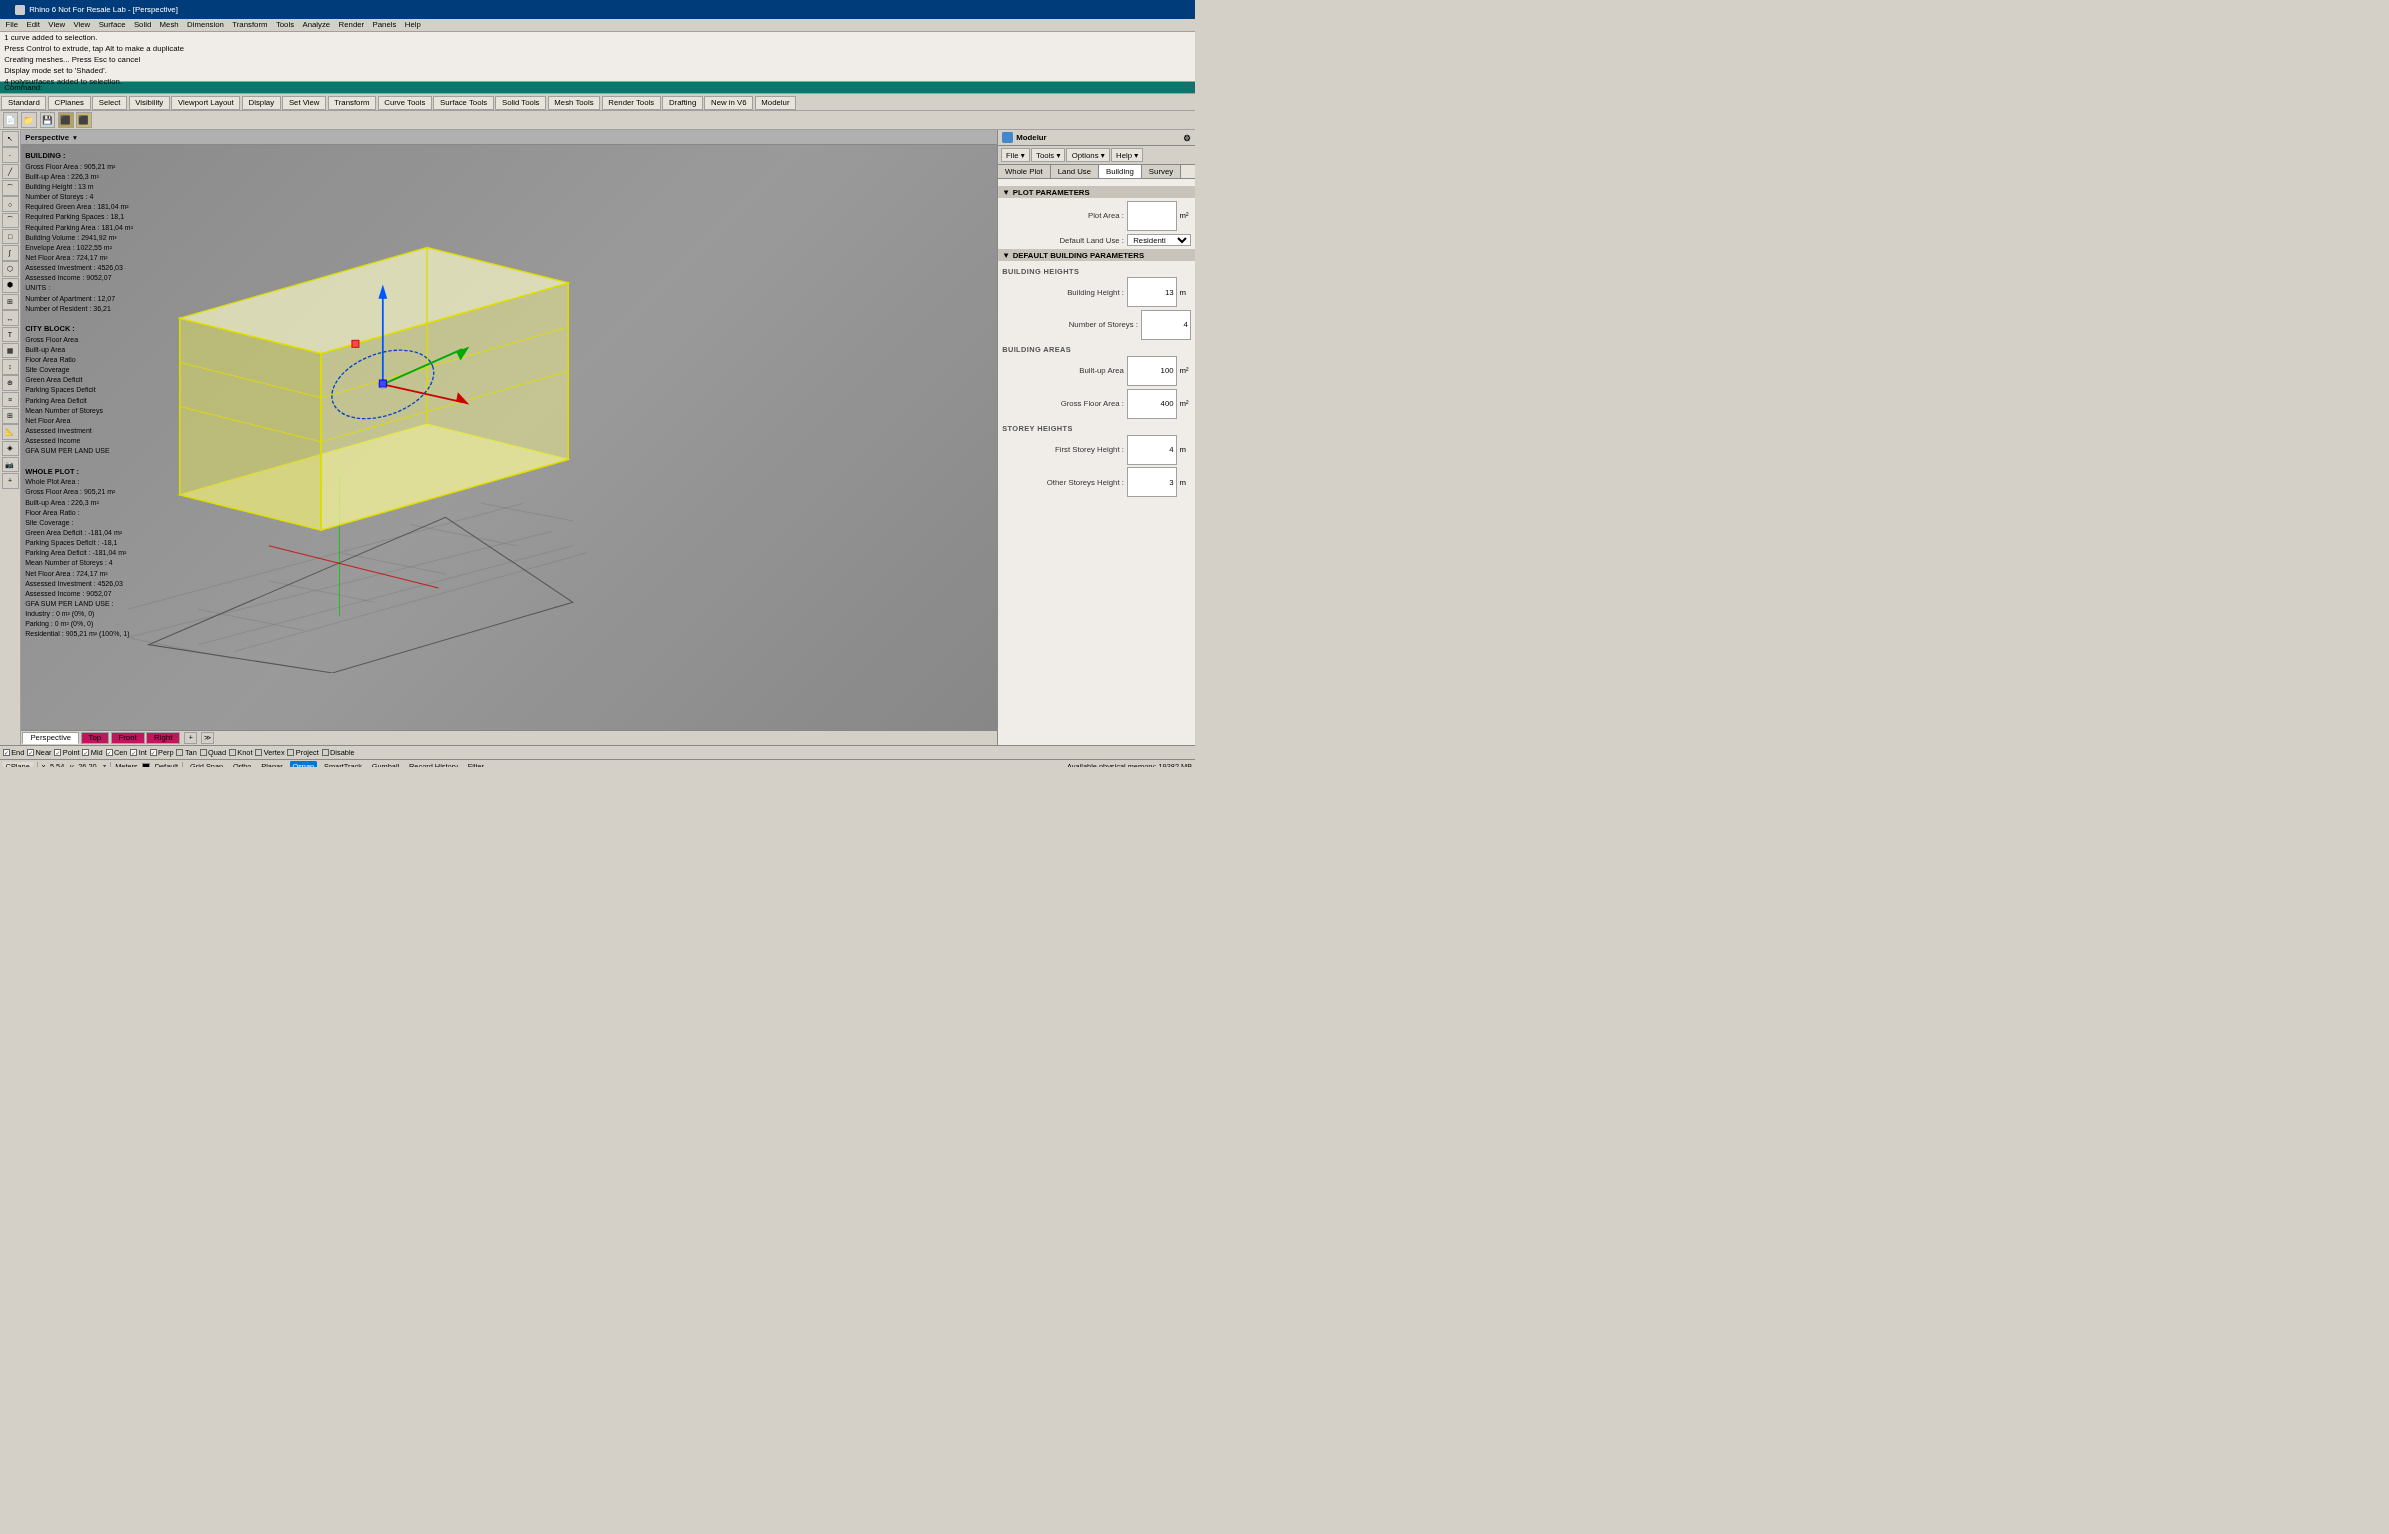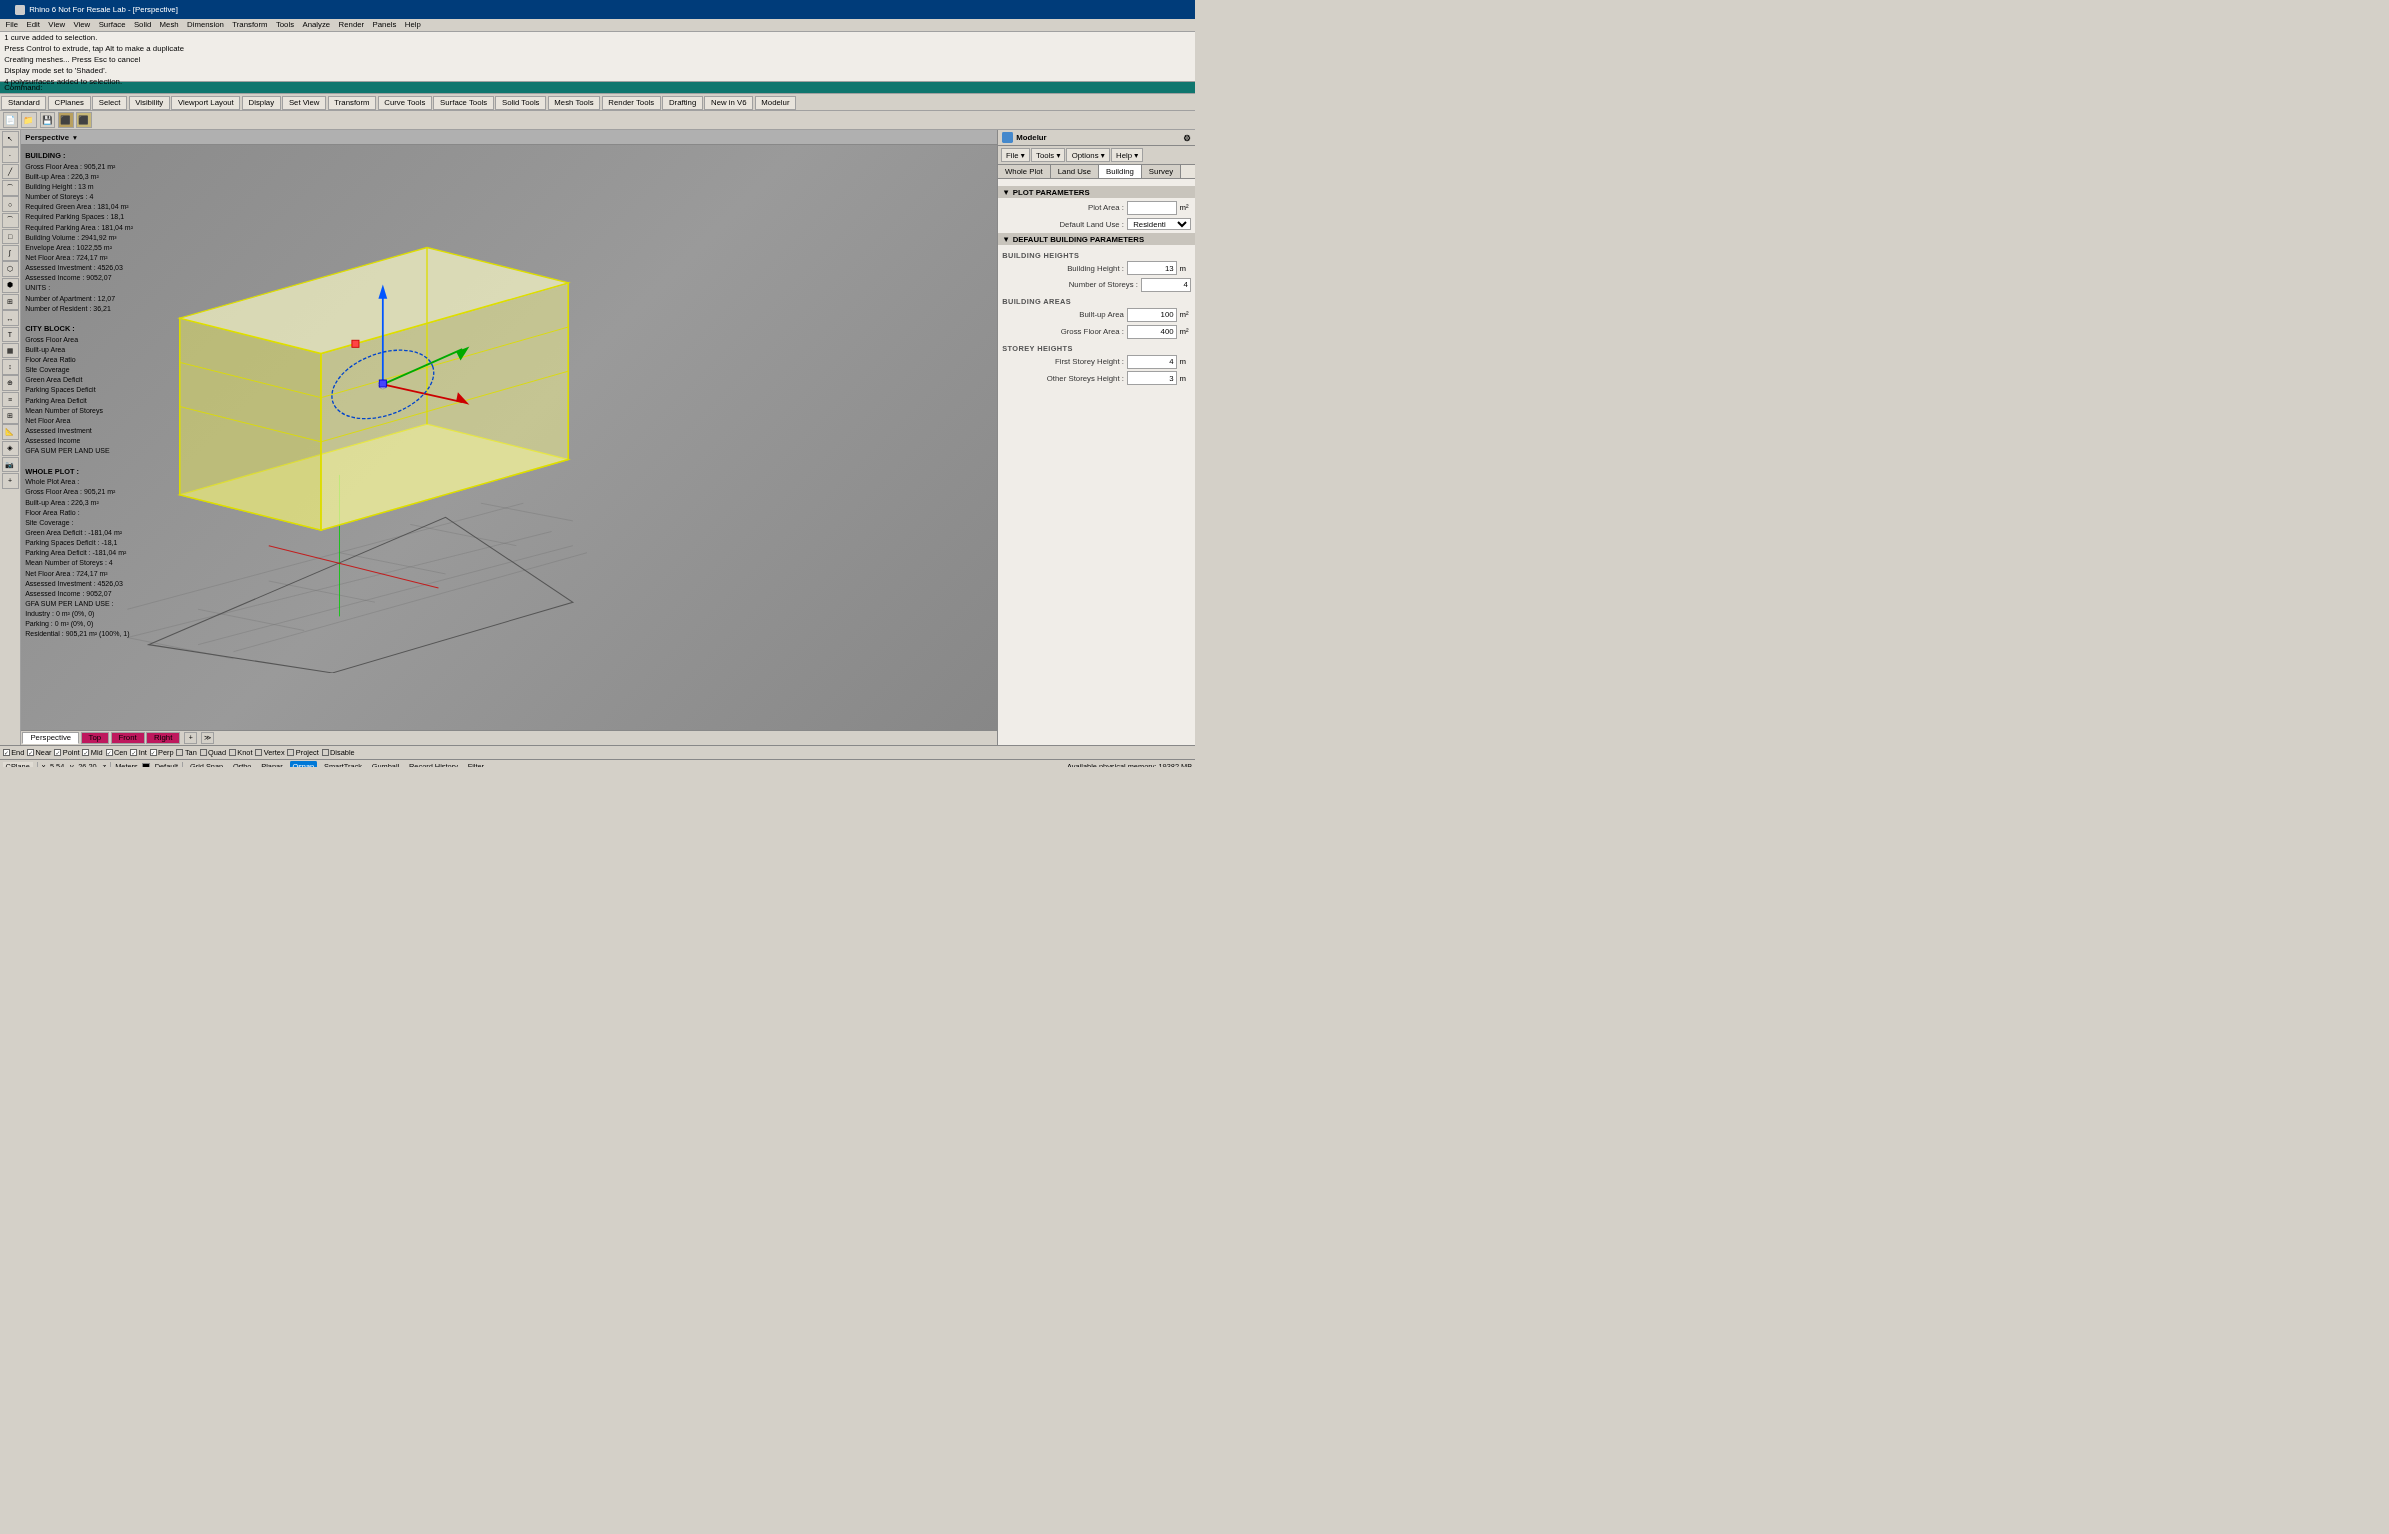--- a/index.html
+++ b/index.html
@@ -265,21 +265,21 @@
       gap: 2.8px;
     }
     .rp-label {
       font-size: 7.8px;
       text-align: right;
       flex: 1;
       color: #333;
     }
     .rp-input {
       width: 50px;
-      height: 14px;
+      height: 30px;
       border: 0.7px solid #a0a0a0;
       background: white;
       font-size: 7.8px;
       padding: 0.7px 2.1px;
       text-align: right;
     }
     .rp-select {
       height: 12.7px;
       border: 0.7px solid #a0a0a0;
       background: white;

